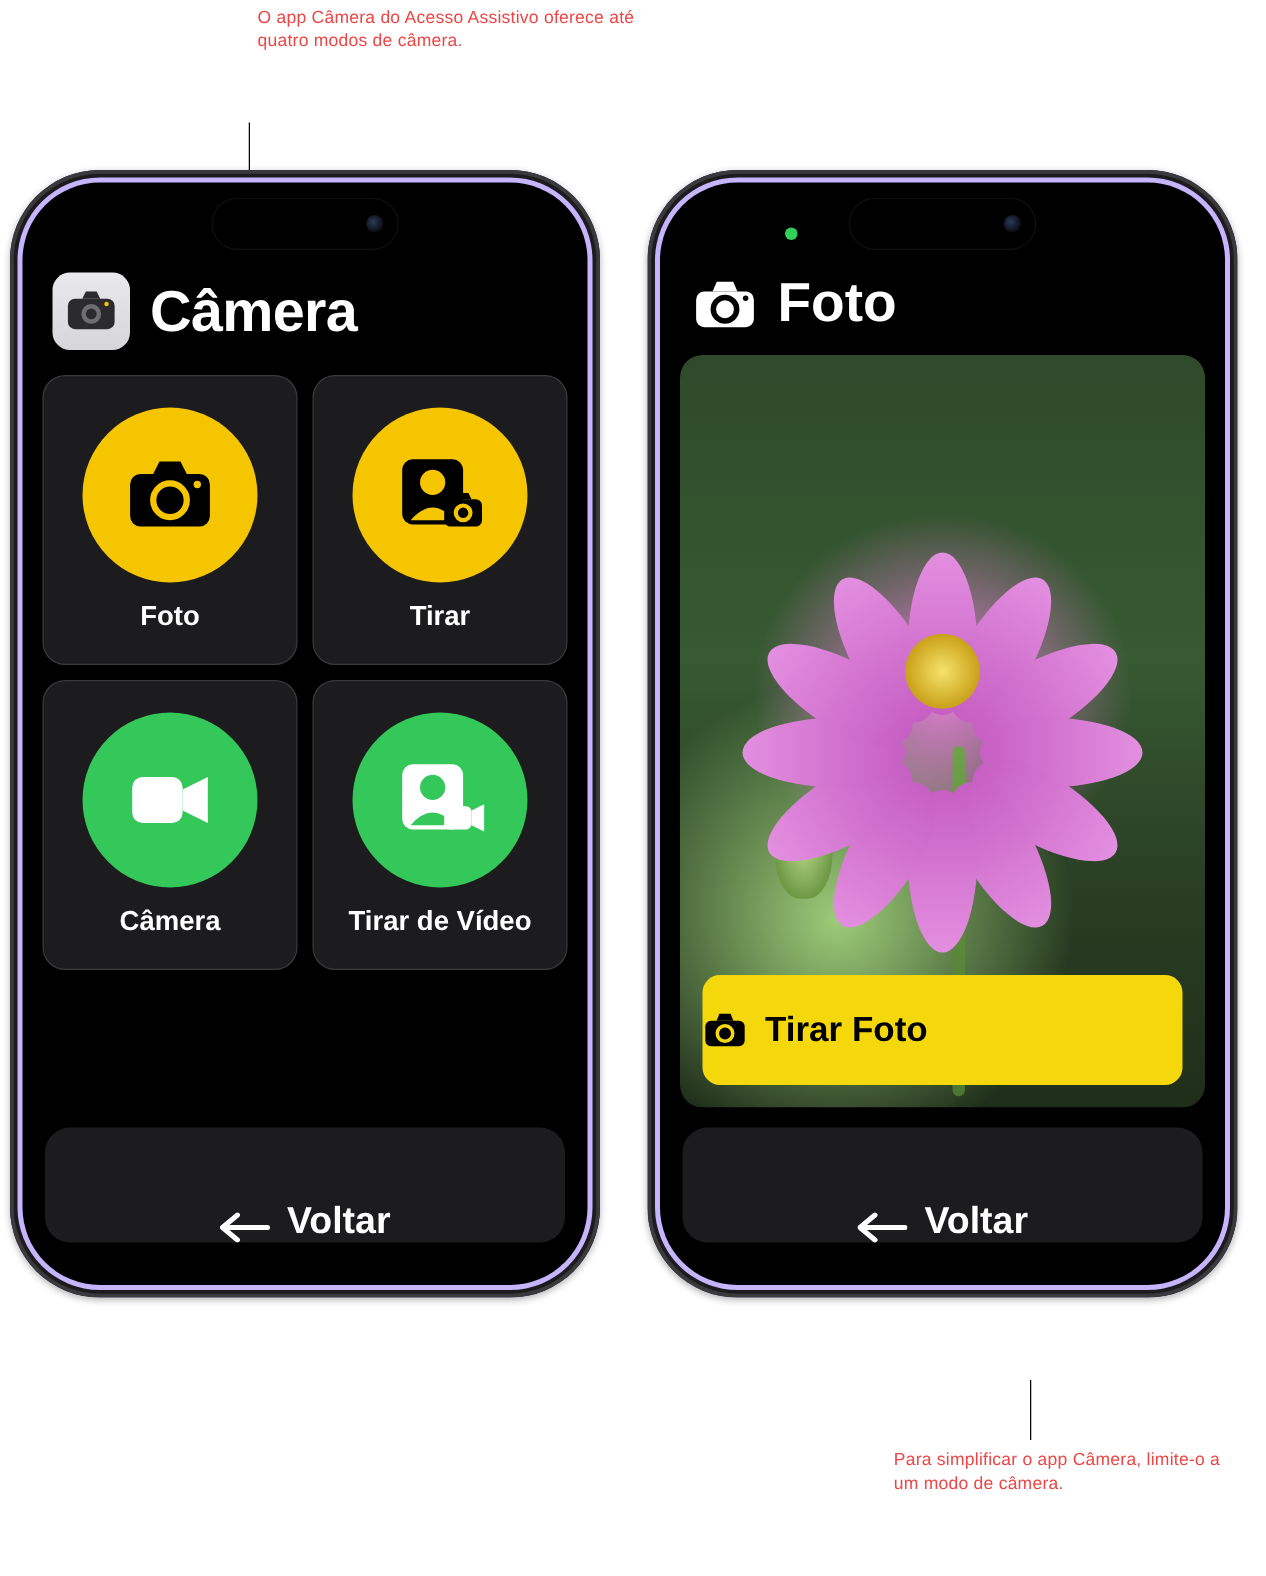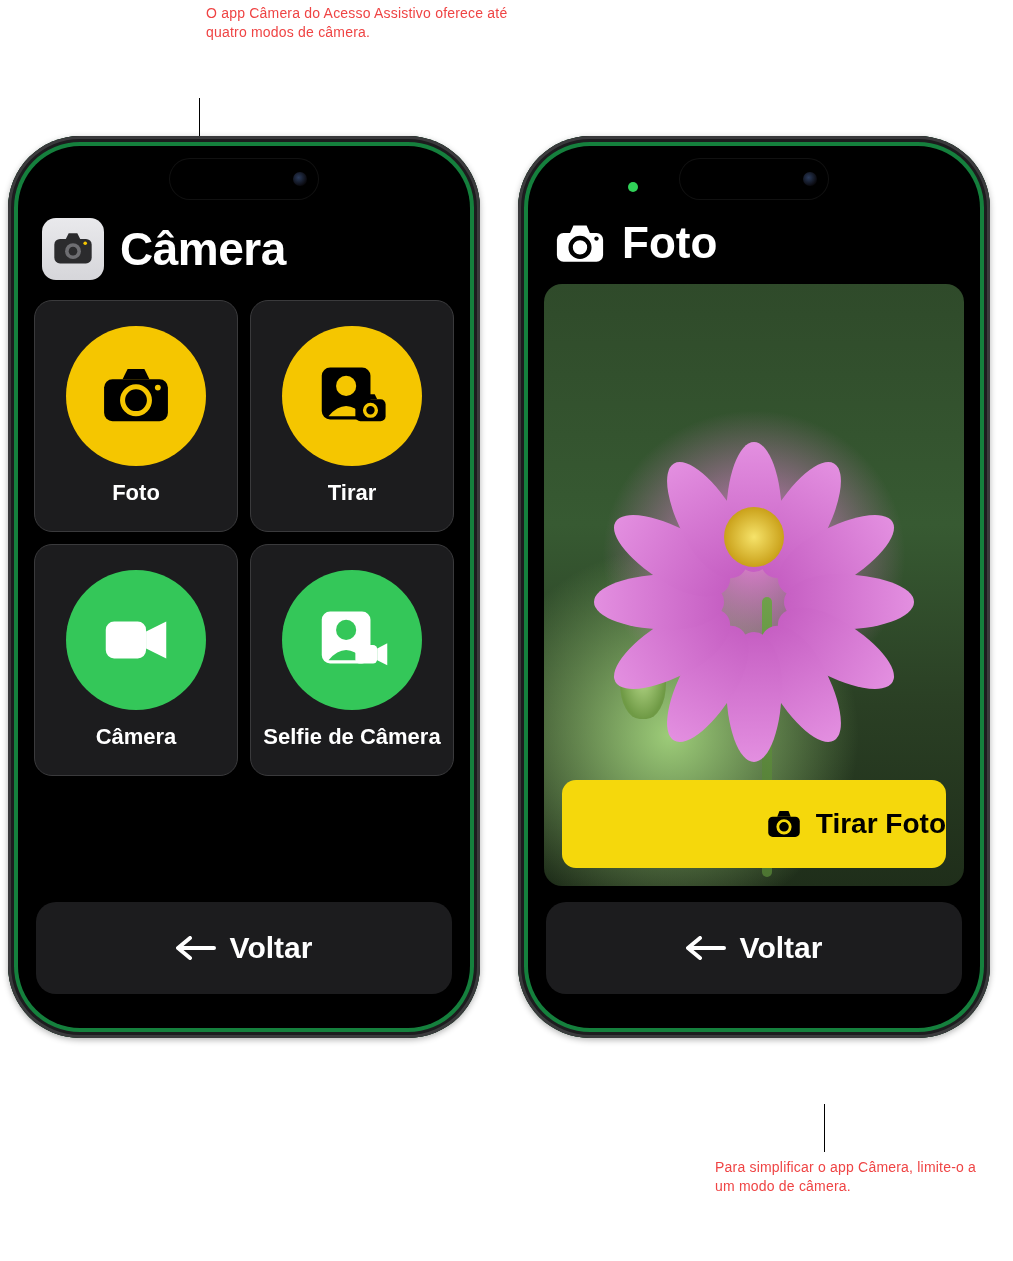--- a/index.html
+++ b/index.html
@@ -26,21 +26,21 @@
     .phones-row {
       position: absolute;
       left: 8px; top: 136px;
       display: flex;
       gap: 38px;
     }
     .phone {
       width: 472px;
       height: 902px;
       border-radius: 72px;
-      background: #15803d;
+      background: #c4b5fd;
       position: relative;
       box-shadow:
         inset 0 0 0 3px #3a3a3c,
         inset 0 0 0 6px #1c1c1e,
         0 2px 6px rgba(0,0,0,0.3);
       overflow: hidden;
     }
     .notch {
       position: absolute;
       top: 22px; left: 50%;
@@ -137,21 +137,21 @@
       color: #fff;
       font-size: 22px;
       font-weight: 600;
     }
     .back-bar {
       margin: auto 18px 34px 18px;
       height: 92px;
       background: #1c1c1e;
       border-radius: 20px;
       display: flex;
-      align-items: center;
+      align-items: flex-end;
       justify-content: center;
       gap: 14px;
       color: #fff;
       font-size: 30px;
       font-weight: 600;
       cursor: pointer;
     }
     .viewfinder {
       margin: 6px 16px 0 16px;
       flex: 1;
@@ -197,21 +197,21 @@
       border-radius: 50% 50% 60% 60% / 60% 60% 80% 80%;
     }
     .take-photo {
       position: absolute;
       left: 18px; right: 18px; bottom: 18px;
       height: 88px;
       background: #f5d80c;
       border-radius: 14px;
       display: flex;
       align-items: center;
-      justify-content: flex-end;
+      justify-content: flex-start;
       gap: 14px;
       font-size: 28px;
       font-weight: 700;
       color: #000;
       cursor: pointer;
     }
     svg { display: block; }
   </style>
 </head>
 <body>
@@ -282,21 +282,21 @@
         <div class="tile">
           <div class="circle green">
             <svg viewBox="0 0 100 100" width="84" height="84">
               <rect x="14" y="16" width="58" height="62" rx="10" fill="#fff"></rect>
               <circle cx="43" cy="38" r="12" fill="#34c759"></circle>
               <path d="M22 74 q21 -24 42 0 z" fill="#34c759"></path>
               <rect x="54" y="56" width="26" height="22" rx="5" fill="#fff"></rect>
               <path d="M80 60 l12 -6 v26 l-12 -6 z" fill="#fff"></path>
             </svg>
           </div>
-          <div class="tile-label">Selfie de Câmera</div>
+          <div class="tile-label">Tirar de Vídeo</div>
         </div>
 
       </div>
 
       <div class="back-bar">
         <svg viewBox="0 0 40 24" width="40" height="24">
           <path d="M14 2 L2 12 L14 22 M3 12 H38" stroke="#fff" stroke-width="4" fill="none" stroke-linecap="round" stroke-linejoin="round"></path>
         </svg>
         <span>Voltar</span>
       </div>

